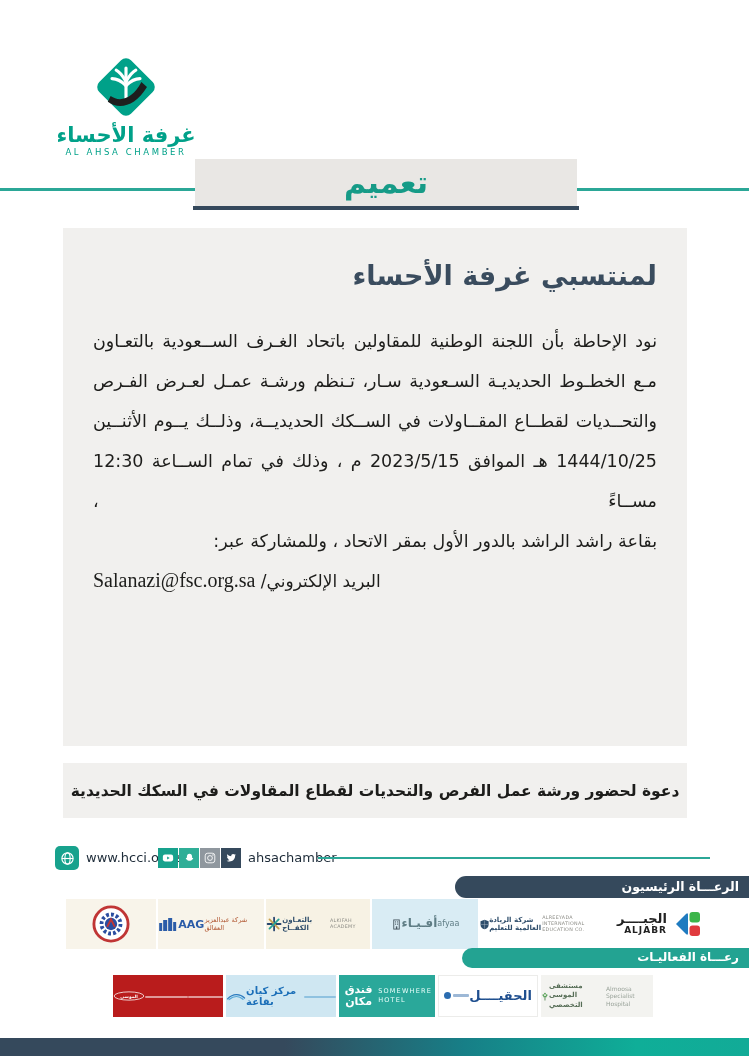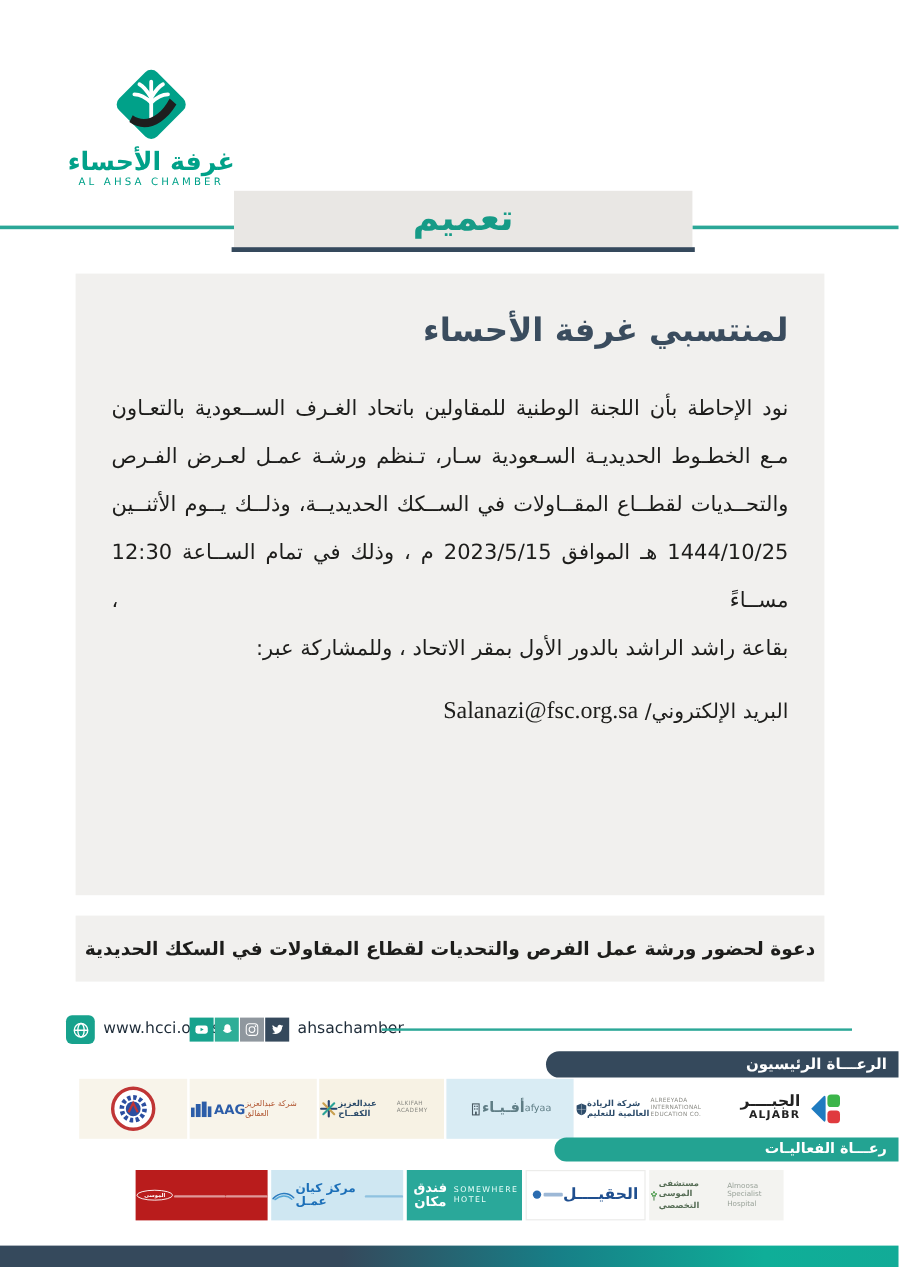--- a/index.html
+++ b/index.html
@@ -21,21 +21,21 @@
   .banner-title{color:#169b87;font-size:30px;font-weight:bold;}
   .banner-underline{position:absolute;left:193px;top:206px;width:386px;height:4px;background:#35495c;}
 
   
   .content-box{position:absolute;left:63px;top:228px;width:624px;height:518px;background:#f1f0ee;
                box-sizing:border-box;padding:22px 30px;direction:rtl;}
   .notice-title{font-size:27px;font-weight:bold;color:#3a4c5e;margin:10px 0 30px;text-align:right;}
   .notice-body p{font-size:17.5px;color:#1d1d1b;margin:0;line-height:40px;
                  text-align:justify;text-align-last:justify;}
   .notice-body p:last-child{text-align-last:right;}
-  .email-line{margin-top:20px;font-size:17px;color:#1d1d1b;text-align:right;}
+  .email-line{margin-top:8px;font-size:17px;color:#1d1d1b;text-align:left;}
   .email-addr{font-family:"Liberation Serif",serif;font-size:20px;direction:ltr;unicode-bidi:embed;}
 
   
   .invite-box{position:absolute;left:63px;top:763px;width:624px;height:55px;background:#f1f0ee;
               display:flex;align-items:center;justify-content:center;direction:rtl;}
   .invite-text{font-size:15.5px;font-weight:bold;color:#1d1d1b;text-align:center;}
 
   
   .globe-tile{position:absolute;left:55px;top:846px;width:24px;height:24px;background:#17a28d;
               border-radius:5px;display:flex;align-items:center;justify-content:center;}
@@ -208,21 +208,21 @@
 
     <div class="tile t-alkifah">
       <svg width="20" height="20" viewBox="0 0 20 20">
         <g stroke-width="2.2" stroke-linecap="round">
           <path d="M10 2 V18" stroke="#27456e"></path>
             <path d="M2 10 H18" stroke="#27456e"></path>
           <path d="M4.3 4.3 L15.7 15.7" stroke="#c9a050"></path>
             <path d="M15.7 4.3 L4.3 15.7" stroke="#2aa396"></path>
         </g>
       </svg>
-      <div class="cap-ar-sm">عبدالعزيز الكفــاح</div>
+      <div class="cap-ar-sm">بالتعـاون الكفــاح</div>
       <div class="cap-en-xs">ALKIFAH ACADEMY</div>
     </div>
 
     <div class="tile t-afyaa">
       <svg width="11" height="11" viewBox="0 0 12 12">
         <rect x="3" y="1" width="6" height="10" fill="none" stroke="#4a5a63" stroke-width="1"></rect>
         <g fill="#4a5a63">
             <rect x="4.4" y="2.6" width="1.2" height="1.2"></rect>
             <rect x="6.6" y="2.6" width="1.2" height="1.2"></rect>
             <rect x="4.4" y="5" width="1.2" height="1.2"></rect>
@@ -268,21 +268,21 @@
       <div class="moosa-bar" style="width:64px;"></div>
     </div>
 
     <div class="tile t-kayan">
       <svg width="28" height="9" viewBox="0 0 26 10">
         <g fill="none" stroke-linecap="round" stroke-width="1.6">
           <path d="M2 8 C9 1 18 1 24 7" stroke="#2b7bbf"></path>
           <path d="M4 9 C10 4 17 4 22 8.6" stroke="#53a7d8"></path>
         </g>
       </svg>
-      <div class="kayan-ar">مركز كيان عمـل</div>
+      <div class="kayan-ar">مركز كيان بقاعة</div>
       <div class="kayan-sub"></div>
     </div>
 
     <div class="tile t-somewhere">
       <div class="smw-ar">فندق مكان</div>
       <div class="smw-en">SOMEWHERE HOTEL</div>
     </div>
 
     <div class="tile t-hokail">
       <div class="hokail-mark">

